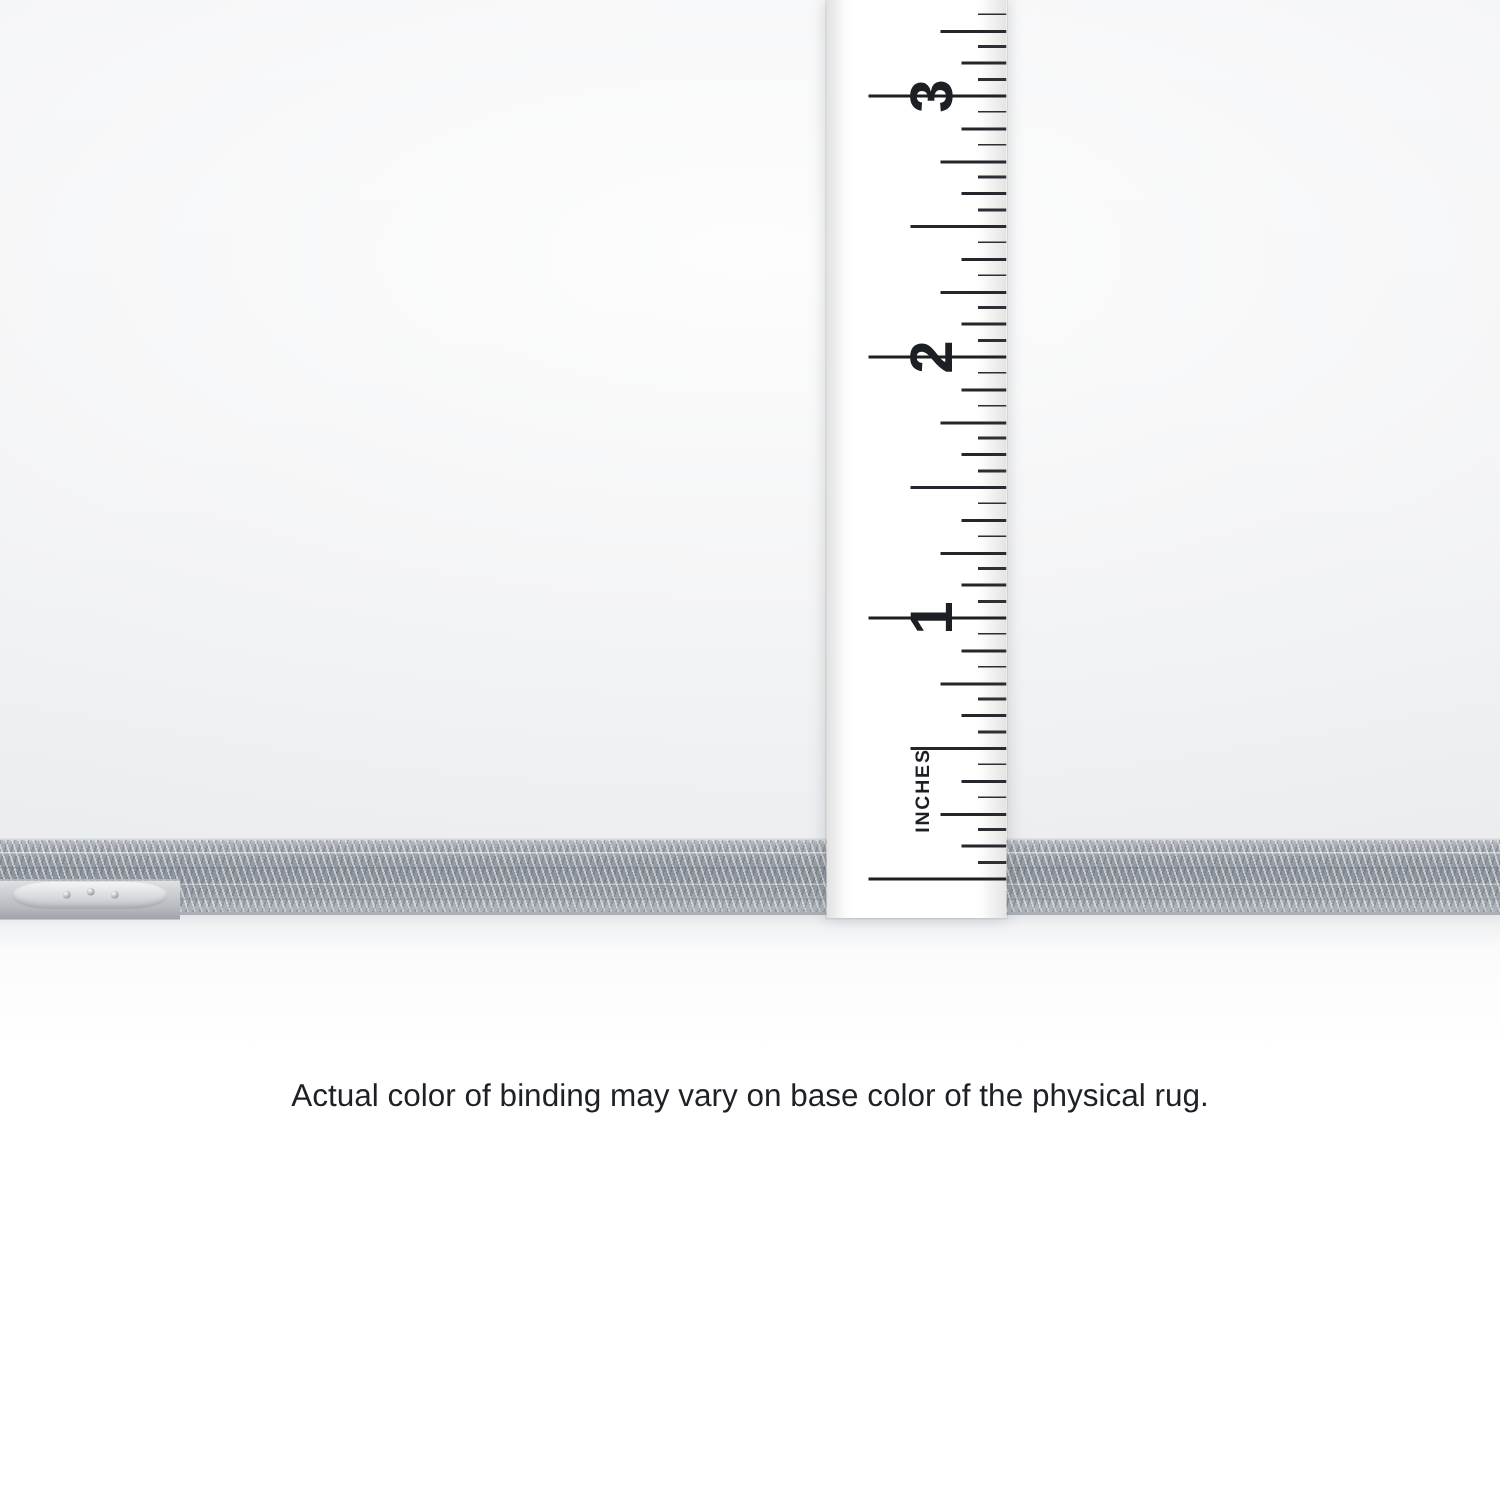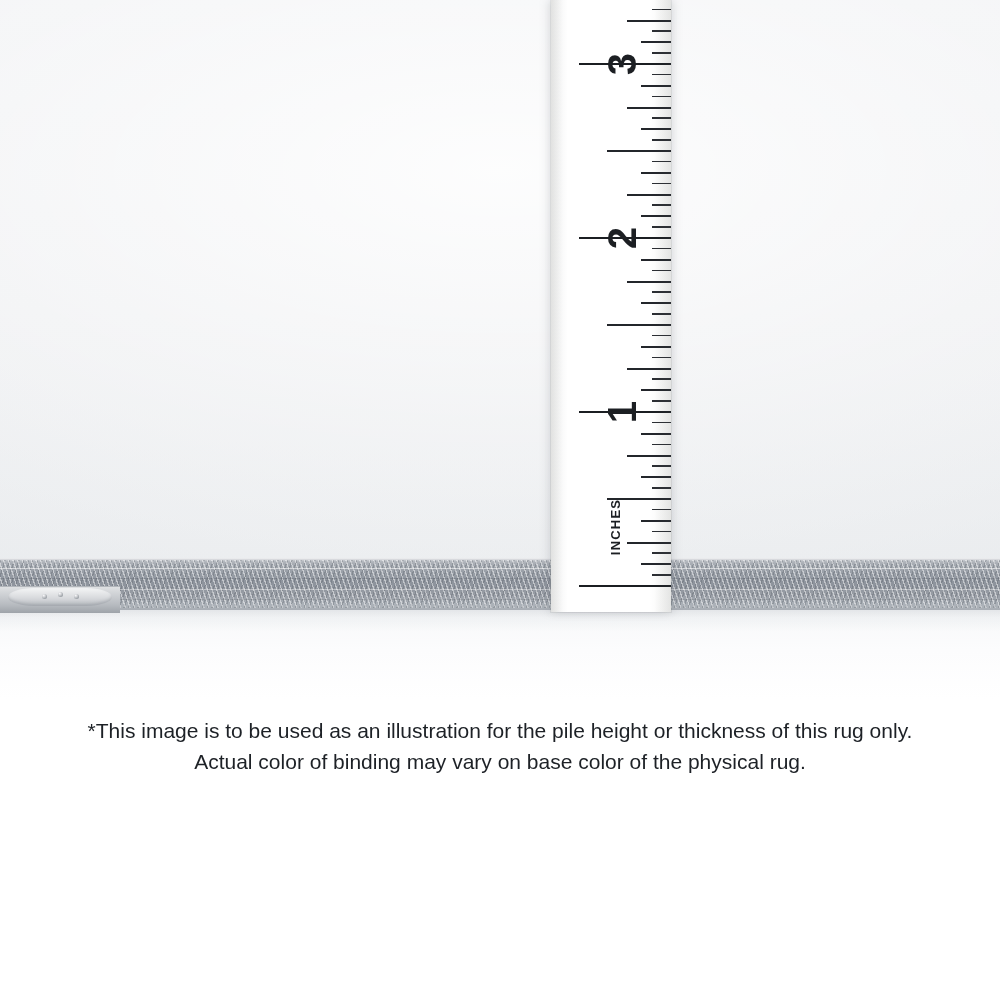--- a/index.html
+++ b/index.html
@@ -311,17 +311,16 @@
   <div class="ruler-tape-shadow"></div>
 
   <div class="ruler-tip"></div>
   <div class="ruler-tip-curve">
     <div class="rivet" style="left:34px; top:6px;"></div>
     <div class="rivet" style="left:50px; top:4px;"></div>
     <div class="rivet" style="left:66px; top:6px;"></div>
   </div>
 
   <div class="caption">
-    <span class="line">*This image is to be used as an illustration for the pile height or thickness of this rug only.</span>
     <span class="line">Actual color of binding may vary on base color of the physical rug.</span>
   </div>
 
 </div>
 
 </body></html>

